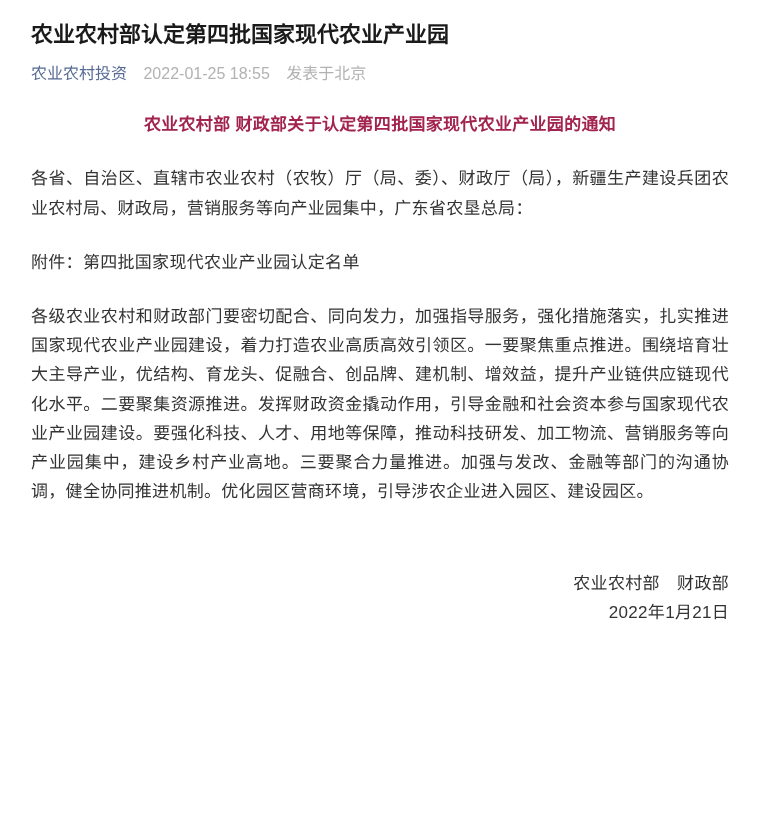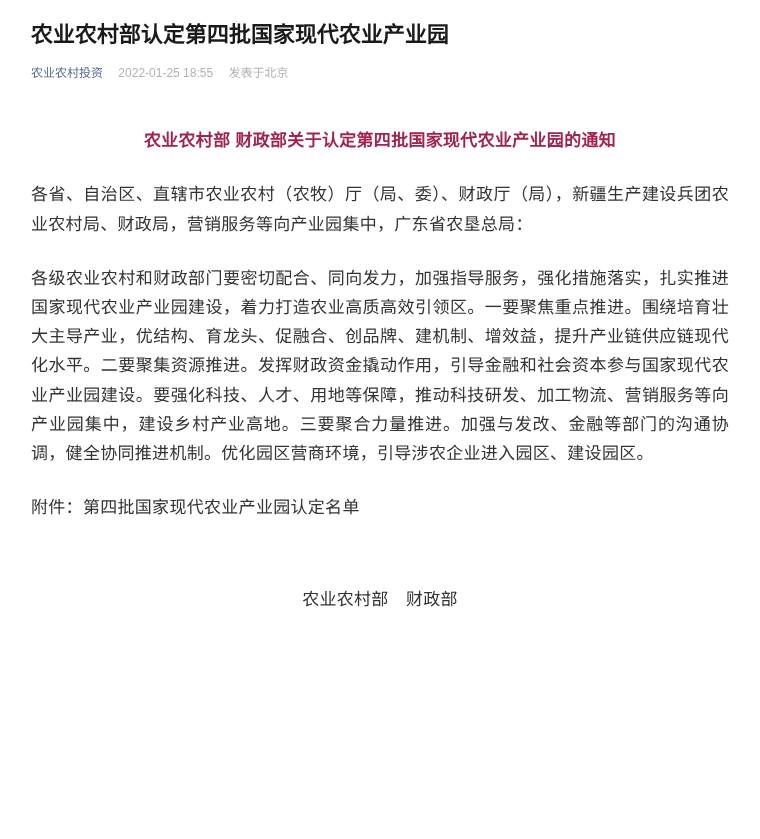--- a/index.html
+++ b/index.html
@@ -17,23 +17,23 @@
     padding: 20px 31px 8px 31px;
   }
   .article-title {
     margin: 0 0 12px 0;
     font-size: 22px;
     line-height: 1.4;
     font-weight: bold;
     color: var(--title_text, #1a1a1a);
   }
   .byline {
-    font-size: 12px;
+    font-size: 16px;
     line-height: 21px;
-    margin-bottom: 44px;
+    margin-bottom: 28px;
     white-space: nowrap;
   }
   .byline .account {
     color: var(--link_blue, #576b95);
     text-decoration: none;
     cursor: pointer;
     margin-right: 12px;
   }
   .byline .meta {
     color: var(--meta_gray, #b2b2b2);
@@ -53,21 +53,21 @@
     color: var(--accent_red, #a2234e);
   }
   .content p.body-para {
     margin: 0 0 25px 0;
     line-height: 1.72;
     text-align: justify;
     text-justify: inter-ideograph;
   }
   .signature {
     margin-top: 62px;
-    text-align: center;
+    text-align: right;
     line-height: 1.72;
   }
   .signature p {
     margin: 0;
   }
 </style>
 </head>
 <body>
 
 <div class="page">
@@ -80,23 +80,24 @@
     <span class="meta">发表于北京</span>
   </div>
 
   <div class="content">
 
     <p class="notice-heading">农业农村部 财政部关于认定第四批国家现代农业产业园的通知</p>
 
     <p class="body-para">各省、自治区、直辖市农业农村（农牧）厅（局、委）、财政厅（局），新疆生产建设兵团农业农村局、财政局，营销服务等向产业园集中，广东省农垦总局：</p>
 
 
+    <p class="body-para">附件：第四批国家现代农业产业园认定名单</p>
+
     <p class="body-para">各级农业农村和财政部门要密切配合、同向发力，加强指导服务，强化措施落实，扎实推进国家现代农业产业园建设，着力打造农业高质高效引领区。一要聚焦重点推进。围绕培育壮大主导产业，优结构、育龙头、促融合、创品牌、建机制、增效益，提升产业链供应链现代化水平。二要聚集资源推进。发挥财政资金撬动作用，引导金融和社会资本参与国家现代农业产业园建设。要强化科技、人才、用地等保障，推动科技研发、加工物流、营销服务等向产业园集中，建设乡村产业高地。三要聚合力量推进。加强与发改、金融等部门的沟通协调，健全协同推进机制。优化园区营商环境，引导涉农企业进入园区、建设园区。</p>
-
-    <p class="body-para">附件：第四批国家现代农业产业园认定名单</p>
 
     <div class="signature">
       <p>农业农村部　财政部</p>
+      <p>2022年1月21日</p>
     </div>
 
   </div>
 
 </div>
 
 </body></html>

